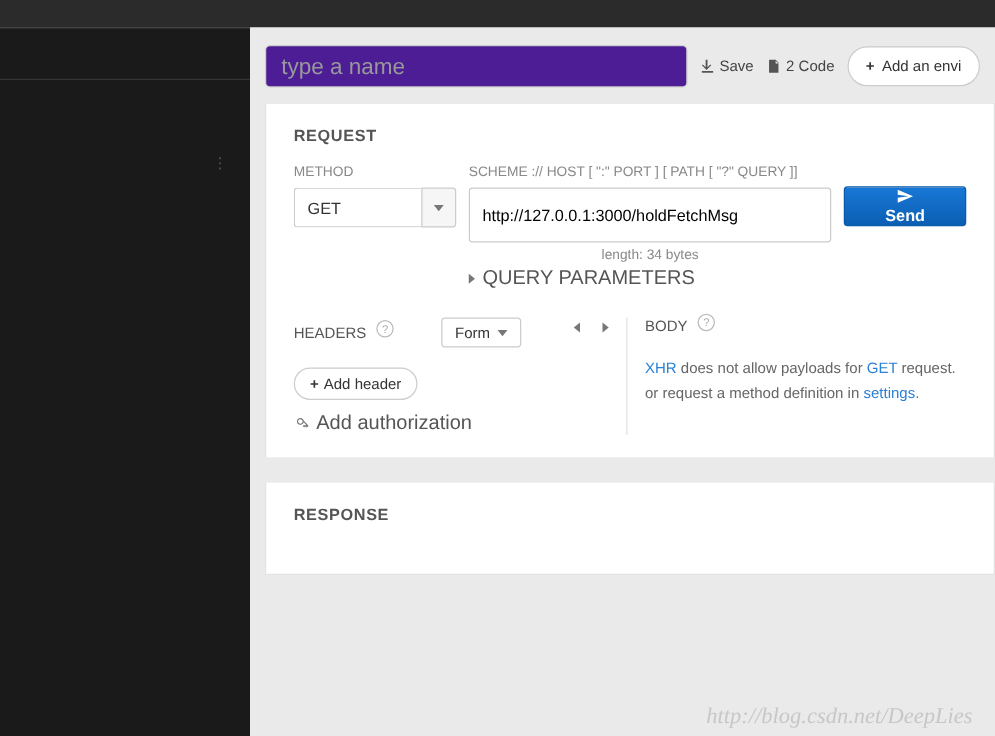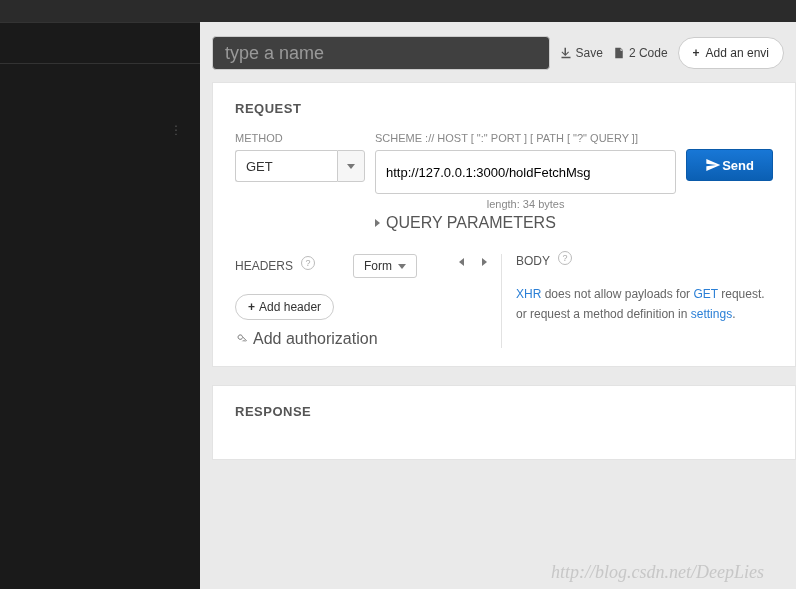--- a/index.html
+++ b/index.html
@@ -4,37 +4,37 @@
 <style>
 * { box-sizing: border-box; margin: 0; padding: 0; }
 body { font-family: -apple-system, BlinkMacSystemFont, "Segoe UI", Arial, sans-serif; font-size: 13px; color: #333; background: #f5f5f5; width: 796px; height: 589px; overflow: hidden; position: relative; }
 .topbar { height: 22px; background: #2b2b2b; width: 100%; }
 .layout { display: flex; height: calc(100% - 22px); }
 .sidebar { width: 200px; background: #1a1a1a; border-top: 1px solid #333; flex-shrink: 0; position: relative; }
 .sidebar-line { position: absolute; top: 40px; left: 0; right: 0; height: 1px; background: #333; }
 .sidebar-dots { position: absolute; top: 100px; right: 16px; color: #555; font-size: 12px; letter-spacing: 2px; }
 .main { flex: 1; background: #eaeaea; overflow: hidden; }
 .toolbar { display: flex; align-items: center; gap: 10px; padding: 14px 12px 12px 12px; }
-.name-input { flex: 1; min-width: 0; height: 26px; border: 1px solid #ccc; border-radius: 4px; padding: 16px 12px; font-size: 18px; color: #999; background: #404040; outline: none; }
+.name-input { flex: 1; min-width: 0; height: 26px; border: 1px solid #ccc; border-radius: 4px; padding: 16px 12px; font-size: 18px; color: #999; background: #4c1d95; outline: none; }
 .name-input::placeholder { color: #999; }
 .tbtn { display: inline-flex; align-items: center; gap: 4px; font-size: 12px; color: #444; cursor: pointer; white-space: nowrap; }
 .tbtn svg { width: 12px; height: 12px; }
 .add-env { border: 1px solid #ccc; border-radius: 18px; background: #fff; padding: 8px 14px; font-size: 12px; display: inline-flex; align-items: center; gap: 6px; cursor: pointer; white-space: nowrap; }
 
 .panel { background: #fff; margin: 0 0 18px 12px; border: 1px solid #e3e3e3; padding: 18px 22px; }
 .panel-title { font-size: 13px; font-weight: 700; color: #555; letter-spacing: 0.5px; margin-bottom: 16px; }
 .field-label { font-size: 11px; color: #888; margin-bottom: 6px; }
 .row1 { display: flex; gap: 10px; align-items: flex-start; }
 .method-box { width: 130px; display: flex; }
 .method-select { flex: 1; height: 32px; border: 1px solid #ccc; border-right: none; border-radius: 3px 0 0 3px; background: #fff; padding: 0 10px; font-size: 13px; display: flex; align-items: center; }
 .method-dd { width: 28px; height: 32px; border: 1px solid #ccc; border-radius: 0 3px 3px 0; background: #f6f6f6; display: flex; align-items: center; justify-content: center; }
 .url-col { flex: 1; min-width: 0; }
 .url-input { width: 100%; height: 44px; border: 1px solid #ccc; border-radius: 3px; padding: 0 10px; font-size: 13px; outline: none; }
 .url-meta { text-align: center; font-size: 11px; color: #888; margin-top: 4px; }
-.send-btn { height: 32px; background: #0b6fc7; background: linear-gradient(#1877d6, #0b5fb3); color: #fff; border: 1px solid #0a5aaa; border-radius: 3px; padding: 0 18px; font-size: 13px; font-weight: 600; display: flex; align-items: center; gap: 1px; margin-top: 17px; cursor: pointer; }
+.send-btn { height: 32px; background: #0b6fc7; background: linear-gradient(#1877d6, #0b5fb3); color: #fff; border: 1px solid #0a5aaa; border-radius: 3px; padding: 0 32px; font-size: 13px; font-weight: 600; display: flex; align-items: center; gap: 1px; margin-top: 17px; cursor: pointer; flex-direction: column; }
 .send-btn svg { width: 16px; height: 16px; }
 .qparams { margin-top: 4px; margin-left: 140px; font-size: 16px; color: #555; display: flex; align-items: center; gap: 6px; cursor: pointer; }
 .tri { display: inline-block; width: 0; height: 0; border-top: 4px solid transparent; border-bottom: 4px solid transparent; border-left: 5px solid #777; }
 
 .hbrow { display: flex; margin-top: 22px; }
 .hcol { width: 210px; }
 .hhdr { display: flex; align-items: center; gap: 8px; }
 .hhdr-title { font-size: 12px; color: #555; }
 .qmark { width: 14px; height: 14px; border: 1px solid #bbb; border-radius: 50%; display: inline-flex; align-items: center; justify-content: center; font-size: 9px; color: #aaa; position: relative; top: -3px; }
 .form-pill { border: 1px solid #ccc; border-radius: 3px; padding: 4px 10px; font-size: 12px; display: inline-flex; align-items: center; gap: 6px; cursor: pointer; margin-left: 30px; }
@@ -48,21 +48,21 @@
 .add-header-btn { border: 1px solid #ccc; border-radius: 16px; background: #fff; padding: 5px 12px; font-size: 12px; display: inline-flex; align-items: center; gap: 4px; cursor: pointer; }
 .add-auth { margin-top: 10px; font-size: 16px; color: #555; display: flex; align-items: center; gap: 6px; cursor: pointer; }
 .keyic { width: 12px; height: 12px; }
 .bodymsg { font-size: 12px; color: #666; line-height: 1.7; margin-top: 16px; }
 .bodymsg a { color: #2a7fd6; text-decoration: none; }
 
 .resp-panel { background: #fff; margin: 0 0 0 12px; border: 1px solid #e3e3e3; padding: 18px 0 24px 0; }
 .resp-title { font-size: 13px; font-weight: 700; color: #555; letter-spacing: 0.5px; padding: 0 8px 16px 22px; }
 .err-bar { background: #e26a6c; color: #fff; font-family: "Consolas", monospace; font-size: 15px; font-weight: 700; padding: 14px 22px; }
 
-.watermark { position: absolute; right: 32px; bottom: 6px; color: #c7c7c7; font-style: italic; font-family: Georgia, serif; font-size: 18px; pointer-events: none; }
+.watermark { position: absolute; right: 18px; bottom: 6px; color: #c7c7c7; font-style: italic; font-family: Georgia, serif; font-size: 18px; pointer-events: none; }
 </style>
 </head>
 <body>
 
 <div class="topbar"></div>
 <div class="layout">
   <div class="sidebar">
     <div class="sidebar-line"></div>
     <div class="sidebar-dots">⋮</div>
   </div>

